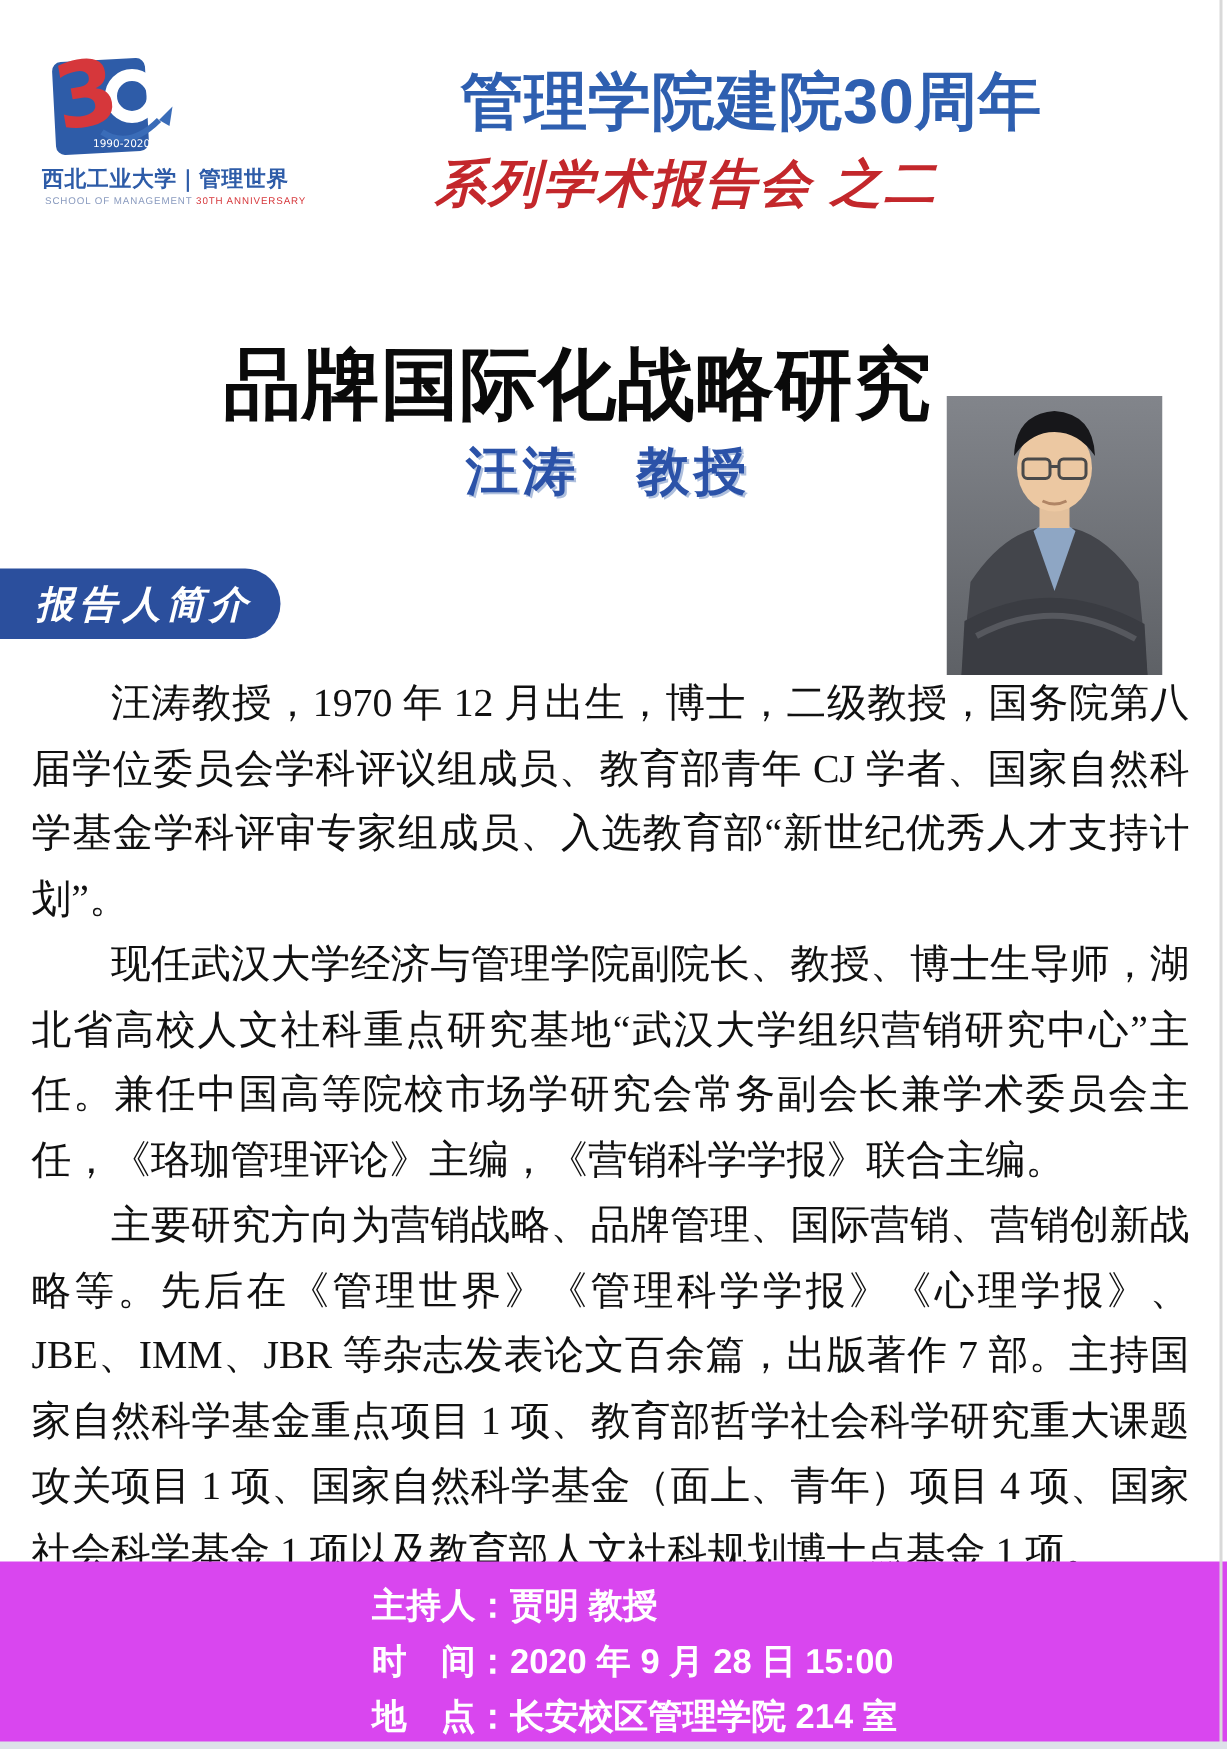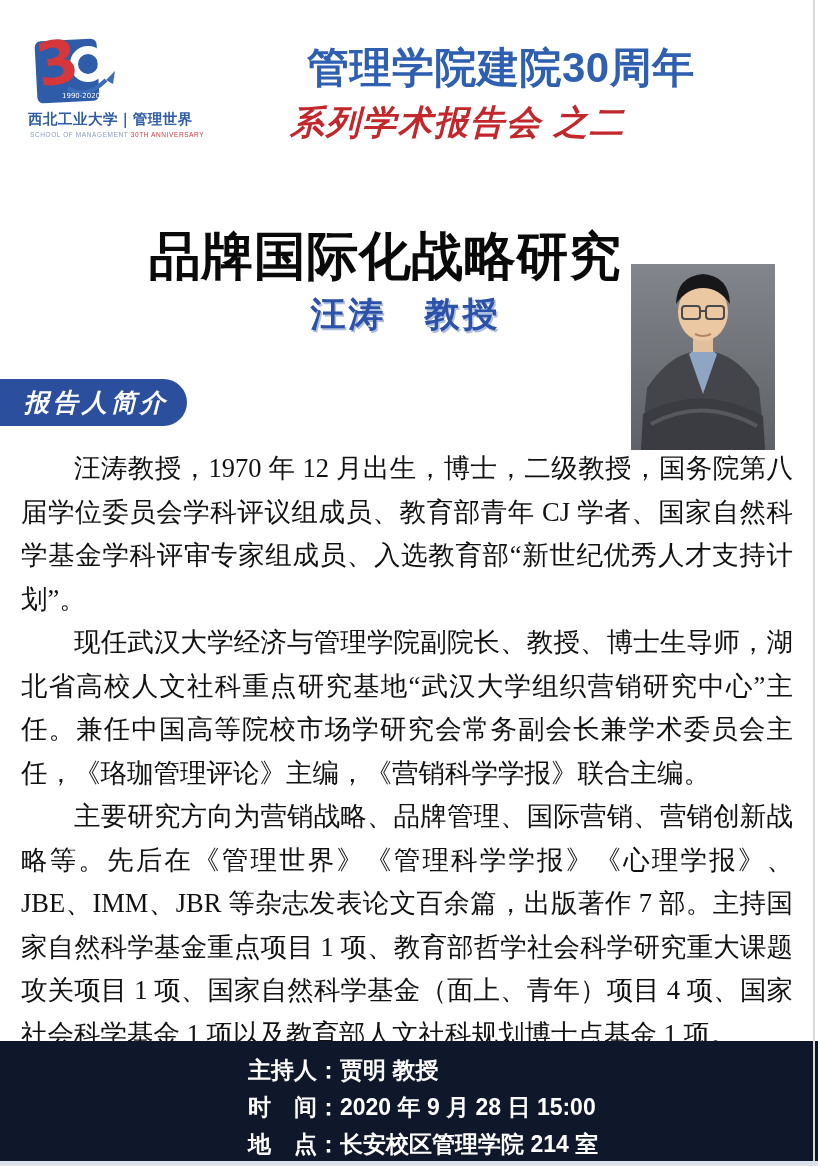--- a/index.html
+++ b/index.html
@@ -64,21 +64,21 @@
   .bio{
     position:absolute;left:21px;top:447px;width:772px;
     font-family:"Liberation Serif", serif;
     font-size:26.5px;line-height:43.5px;color:#111111;
     text-align:justify;
   }
   .bio p{margin:0;text-indent:2em;}
   
   .footer{
     position:absolute;left:0;top:1041px;width:818px;height:121px;
-    background:#0f172a;box-sizing:border-box;
+    background:#d946ef;box-sizing:border-box;
     padding:11px 0 0 248px;
   }
   .footer .f-line{
     color:#ffffff;font-size:23px;font-weight:bold;
     line-height:37px;white-space:nowrap;
   }
   
   .edge-right{position:absolute;left:813px;top:0;width:2px;height:1166px;background:#d9d9d9;}
   .edge-bottom{position:absolute;left:0;top:1161px;width:818px;height:5px;background:#dde1e9;}
 </style>

